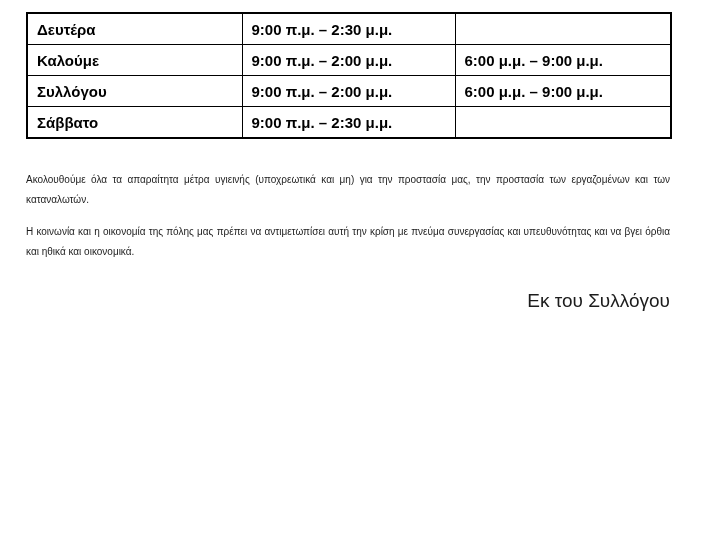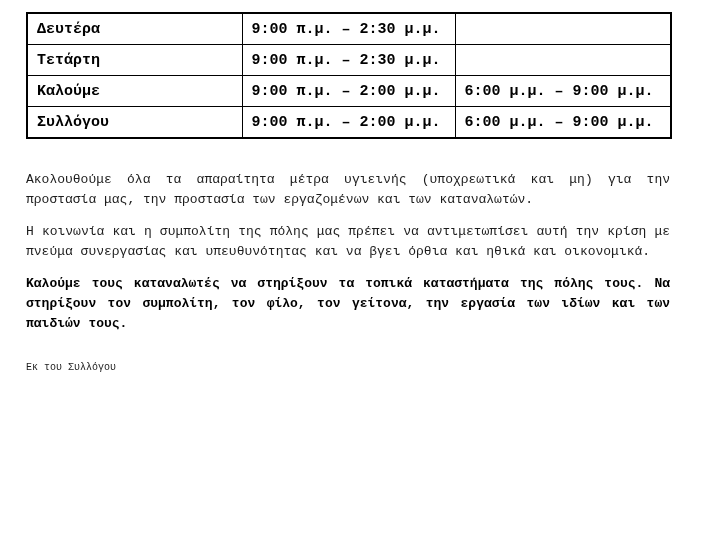--- a/index.html
+++ b/index.html
@@ -12,21 +12,20 @@
     height: 538px;
     overflow: hidden;
     font-family: "Liberation Sans", "DejaVu Sans", sans-serif;
     color: #1c1c1c;
   }
   .page {
     box-sizing: border-box;
     width: 701px;
     height: 537px;
     padding: 12px 21px 0 26px;
-    font-family: Liberation Mono, monospace;
   }
   table.schedule {
     border-collapse: collapse;
     table-layout: fixed;
     width: 644px;
     border: 2px solid #000000;
   }
   table.schedule col.c1 { width: 215px; }
   table.schedule col.c2 { width: 213px; }
   table.schedule col.c3 { width: 216px; }
@@ -37,73 +36,73 @@
     font-size: 15px;
     font-weight: bold;
     color: #000000;
     vertical-align: middle;
     white-space: nowrap;
     overflow: hidden;
   }
   .body-text p {
     width: 644px;
     margin: 0 0 12px 0;
-    font-size: 13px;
+    font-size: 10px;
     line-height: 20px;
     text-align: justify;
   }
   .body-text p.first {
     margin-top: 31px;
   }
   .body-text p.emphasis {
     font-weight: bold;
     color: #000000;
   }
   .closing {
     width: 644px;
     margin-top: 28px;
-    font-size: 10px;
+    font-size: 19px;
+    text-align: right;
   }
 </style>
 </head>
 <body>
 
 <div class="page">
 
   <table class="schedule">
     <colgroup>
         <col class="c1">
         <col class="c2">
         <col class="c3">
       </colgroup>
     <tbody>
       <tr>
         <td>Δευτέρα</td>
         <td>9:00 π.μ. – 2:30 μ.μ.</td>
         <td></td>
       </tr>
       <tr>
-        <td>Τετάρτη</td>
-        <td>9:00 π.μ. – 2:30 μ.μ.</td>
-        <td></td>
-      </tr>
-      <tr>
         <td>Καλούμε</td>
         <td>9:00 π.μ. – 2:00 μ.μ.</td>
         <td>6:00 μ.μ. – 9:00 μ.μ.</td>
       </tr>
       <tr>
         <td>Συλλόγου</td>
         <td>9:00 π.μ. – 2:00 μ.μ.</td>
         <td>6:00 μ.μ. – 9:00 μ.μ.</td>
       </tr>
+      <tr>
+        <td>Σάββατο</td>
+        <td>9:00 π.μ. – 2:30 μ.μ.</td>
+        <td></td>
+      </tr>
     </tbody>
   </table>
 
   <div class="body-text">
     <p class="first">Ακολουθούμε όλα τα απαραίτητα μέτρα υγιεινής (υποχρεωτικά και μη) για την προστασία μας, την προστασία των εργαζομένων και των καταναλωτών.</p>
-    <p>Η κοινωνία και η συμπολίτη της πόλης μας πρέπει να αντιμετωπίσει αυτή την κρίση με πνεύμα συνεργασίας και υπευθυνότητας και να βγει όρθια  και ηθικά και οικονομικά.</p>
-    <p class="emphasis">Καλούμε τους καταναλωτές να στηρίξουν τα τοπικά καταστήματα της πόλης τους. Να στηρίξουν τον συμπολίτη, τον φίλο, τον γείτονα, την εργασία των ιδίων και των παιδιών τους.</p>
+    <p>Η κοινωνία και η οικονομία της πόλης μας πρέπει να αντιμετωπίσει αυτή την κρίση με πνεύμα συνεργασίας και υπευθυνότητας και να βγει όρθια  και ηθικά και οικονομικά.</p>
   </div>
 
   <div class="closing">Εκ του Συλλόγου</div>
 
 </div>
 
 </body></html>

